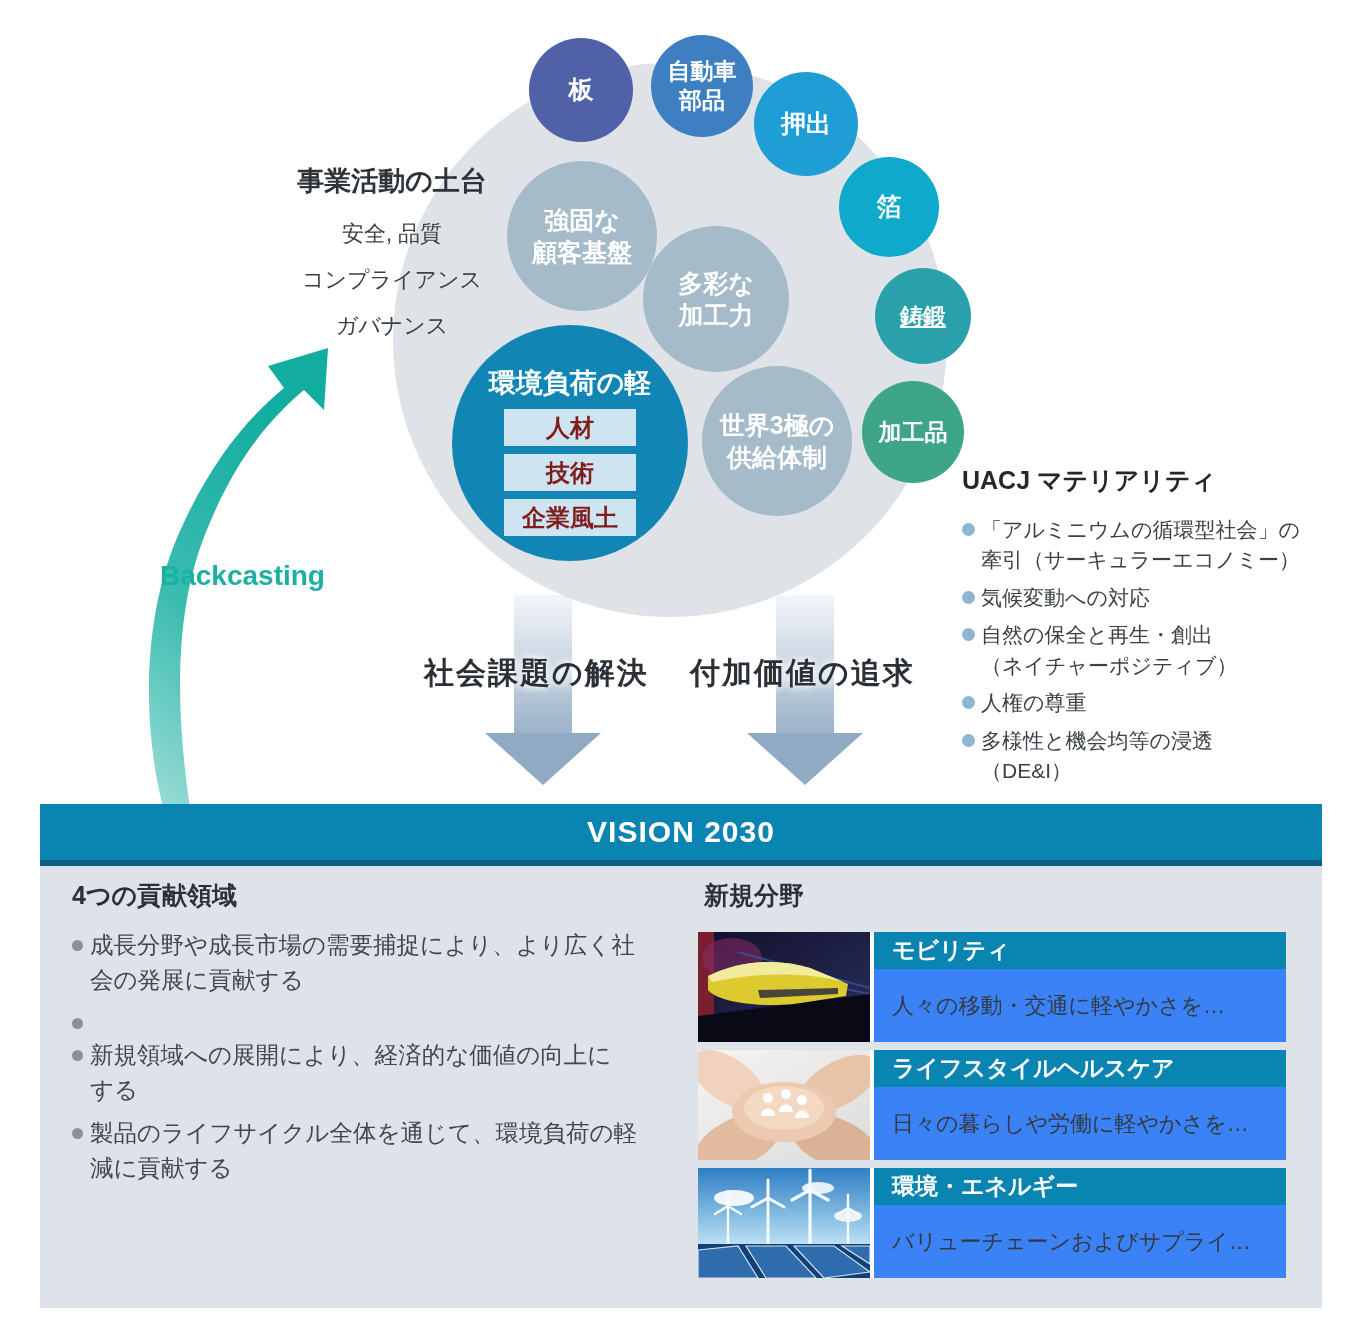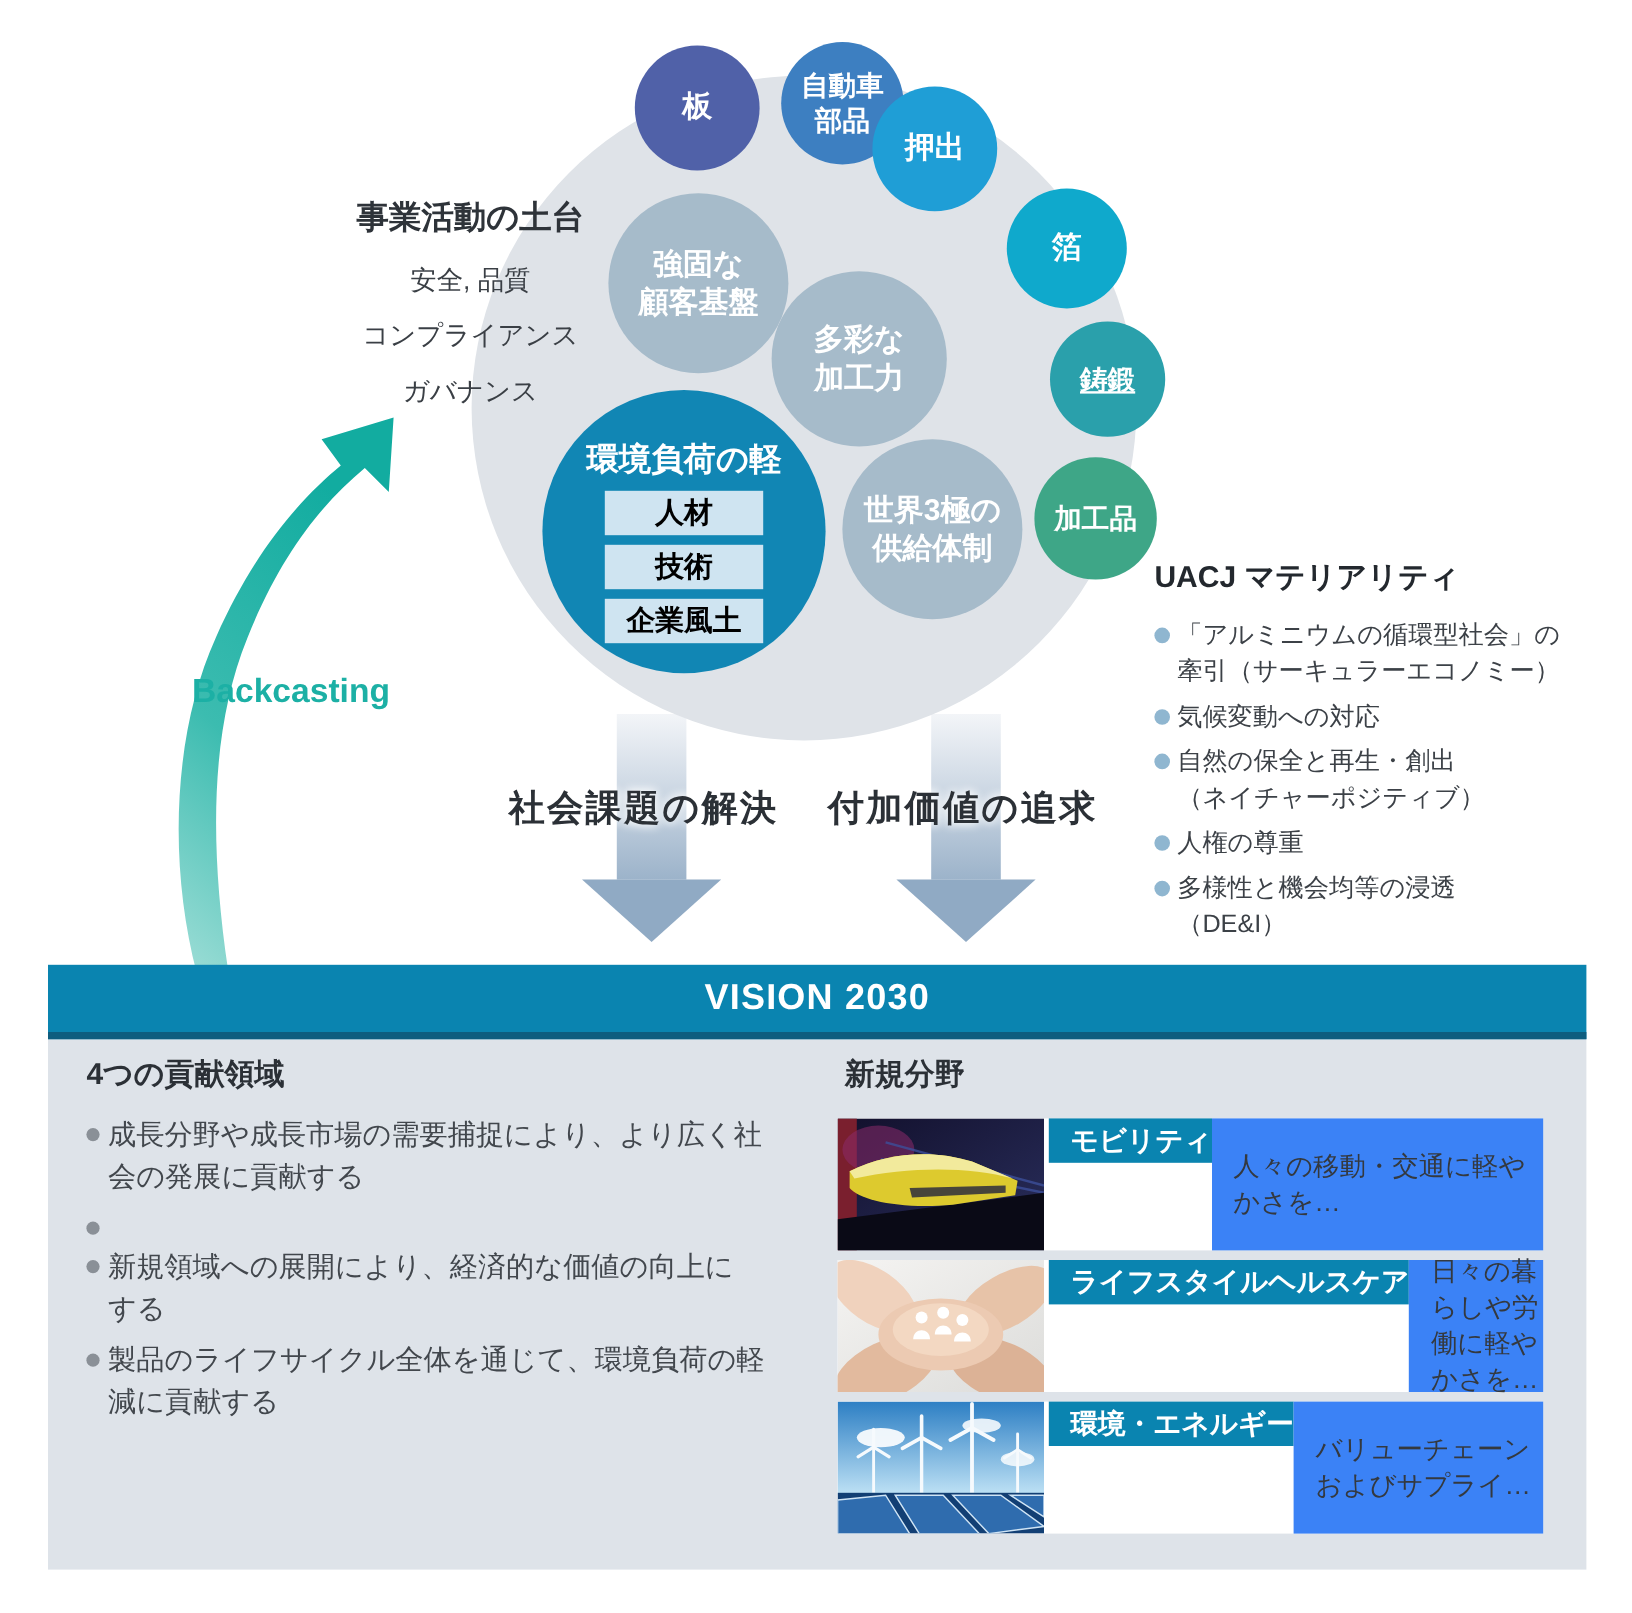--- a/index.html
+++ b/index.html
@@ -7,37 +7,37 @@
          font-family:"Liberation Sans","DejaVu Sans",sans-serif;}
 
   
   .outer-circle{position:absolute;left:393px;top:63px;width:554px;height:554px;
                 border-radius:50%;background:#dfe3e8;z-index:1;}
 
   .seg{position:absolute;border-radius:50%;display:flex;align-items:center;justify-content:center;
        color:#fff;font-weight:bold;text-align:center;white-space:pre-line;z-index:3;line-height:1.25;}
   .seg-0{left:529px;top:38px;width:104px;height:104px;font-size:25px;}
   .seg-1{left:651px;top:35px;width:102px;height:102px;font-size:23px;}
-  .seg-2{left:727px;top:72px;width:104px;height:104px;font-size:25px;}
+  .seg-2{left:754px;top:72px;width:104px;height:104px;font-size:25px;}
   .seg-3{left:839px;top:157px;width:100px;height:100px;font-size:25px;}
   .seg-4{left:875px;top:268px;width:96px;height:96px;font-size:23px;text-decoration:underline;}
   .seg-5{left:862px;top:381px;width:102px;height:102px;font-size:23px;}
 
   .cluster{position:absolute;border-radius:50%;background:#a6bbca;color:#fff;font-weight:bold;
            display:flex;align-items:center;justify-content:center;text-align:center;
            white-space:pre-line;z-index:2;font-size:25px;line-height:1.3;}
   .cluster-0{left:507px;top:161px;width:150px;height:150px;}
   .cluster-1{left:643px;top:226px;width:146px;height:146px;}
   .cluster-2{left:702px;top:366px;width:150px;height:150px;}
 
   .core-circle{position:absolute;left:452px;top:325px;width:236px;height:236px;border-radius:50%;
                background:#1186b4;z-index:3;text-align:center;}
   .core-title{margin-top:40px;color:#fff;font-weight:bold;font-size:27px;}
   .core-box{width:132px;height:37px;line-height:37px;margin:8px auto 0;background:#cfe4f1;
-            color:#000000;font-size:24px;font-weight:bold;}
+            color:#7f1d1d;font-size:24px;font-weight:bold;}
   .core-box:first-of-type{margin-top:14px;}
 
   .foundation{position:absolute;left:272px;top:163px;width:240px;text-align:center;z-index:5;color:#3a3f45;}
   .foundation-title{font-size:27px;font-weight:bold;color:#2e3339;margin-bottom:12px;}
   .foundation-item{font-size:22px;line-height:46px;}
 
   .backcasting-svg{position:absolute;left:118px;top:328px;width:225px;height:485px;z-index:1;}
   .backcasting-label{position:absolute;left:160px;top:560px;font-size:28px;font-weight:bold;
                      color:#1cb0a5;z-index:2;}
 
@@ -71,21 +71,21 @@
   .contrib .col-heading{margin-bottom:18px;}
   .c-item{display:flex;margin-bottom:9px;}
   .c-item .dot{flex:0 0 11px;width:11px;height:11px;border-radius:50%;background:#8a9097;margin:12px 7px 0 0;}
   .c-item .txt{font-size:23.5px;line-height:1.47;color:#42474d;white-space:pre-line;}
 
   .newfields{position:absolute;left:658px;top:14px;width:596px;}
   .newfields .col-heading{margin-bottom:22px;margin-left:6px;}
   .card{display:flex;width:588px;height:110px;margin-bottom:8px;background:#fff;}
   .card-img{flex:0 0 172px;width:172px;height:110px;}
   .card-img svg{display:block;width:172px;height:110px;}
-  .card-body{flex:1;margin-left:4px;display:flex;flex-direction:row;}
+  .card-body{flex:1;margin-left:4px;display:flex;flex-direction:column;}
   .card-header{height:37px;background:#0a84b0;color:#fff;font-size:23px;font-weight:bold;
                display:flex;align-items:center;padding-left:18px;}
   .card-desc{flex:1;display:flex;align-items:center;padding-left:18px;font-size:22px;color:#34393f;background:#3b82f6;}
 </style>
 </head>
 <body>
 
 <div class="stage">
 
   <div class="outer-circle"></div>

